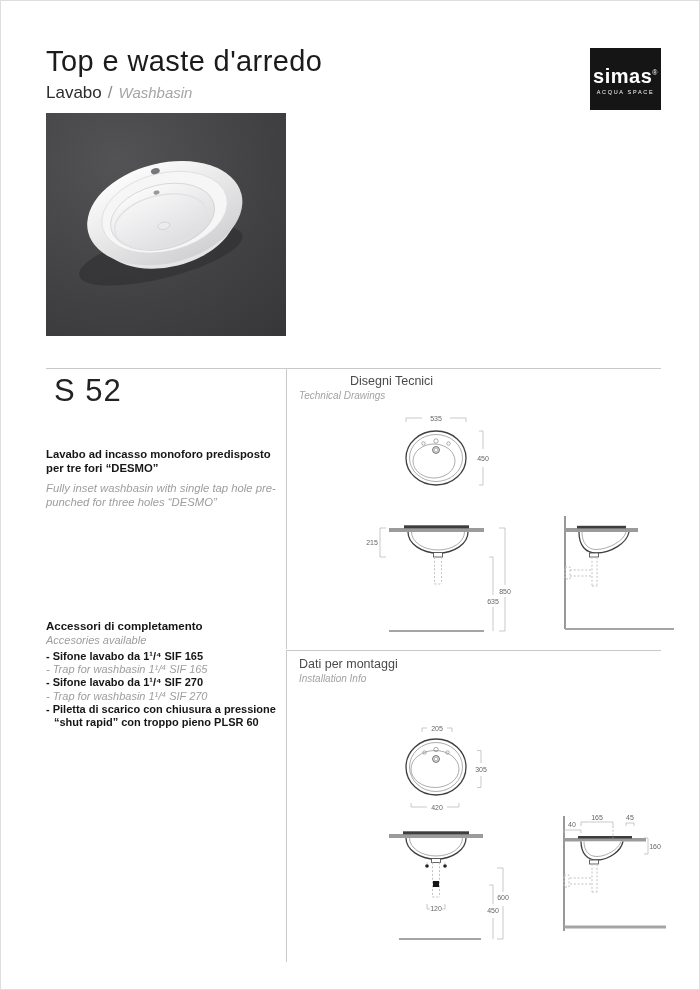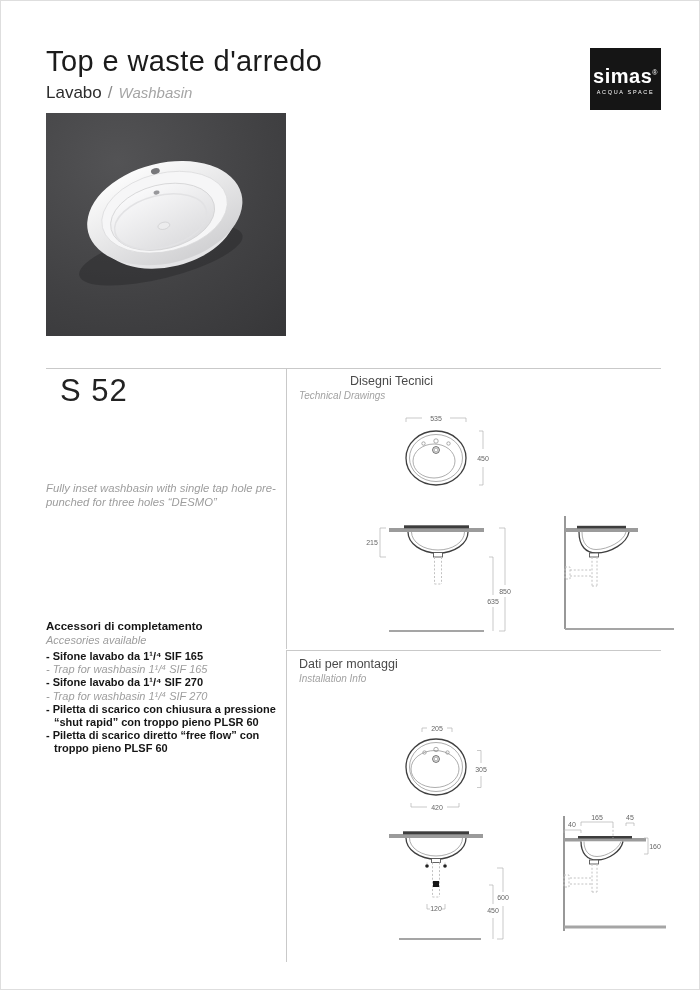--- a/index.html
+++ b/index.html
@@ -16,21 +16,21 @@
   .logo-word .reg{font-size:7px;vertical-align:super;font-weight:normal;}
   .logo-tag{color:#fdfdfd;font-size:5.5px;letter-spacing:1.7px;margin-top:3px;}
   
   .photo{position:absolute;left:45px;top:112px;width:240px;height:223px;}
   
   .hr1{position:absolute;left:45px;top:367px;width:615px;height:1px;background:#c9c9c9;}
   .vr1{position:absolute;left:285px;top:367px;width:1px;height:281px;background:#c9c9c9;}
   .hr2{position:absolute;left:285px;top:649px;width:375px;height:1px;background:#c9c9c9;}
   .vr2{position:absolute;left:285px;top:649px;width:1px;height:312px;background:#c9c9c9;}
   
-  .code{position:absolute;left:59px;top:372px;font-size:31px;color:#222;letter-spacing:1px;}
+  .code{position:absolute;left:53px;top:372px;font-size:31px;color:#222;letter-spacing:1px;}
   .desc-it{position:absolute;left:45px;top:446px;width:228px;font-size:11.3px;font-weight:bold;color:#161616;line-height:14px;}
   .desc-en{position:absolute;left:45px;top:480px;width:232px;font-size:11.3px;font-style:italic;color:#9d9d9d;line-height:14px;}
   .acc-title{position:absolute;left:45px;top:619px;font-size:11.5px;font-weight:bold;color:#161616;}
   .acc-sub{position:absolute;left:45px;top:633px;font-size:11px;font-style:italic;color:#9d9d9d;}
   .acc-list{position:absolute;left:45px;top:649px;width:238px;font-size:11px;line-height:13.2px;}
   .acc-list .it{font-weight:bold;color:#161616;padding-left:8px;text-indent:-8px;}
   .acc-list .en{font-style:italic;color:#9d9d9d;padding-left:8px;text-indent:-8px;}
   
   .sec-title{position:absolute;font-size:12.5px;color:#4a4a4a;}
   .sec-sub{position:absolute;font-size:10px;font-style:italic;color:#a2a2a2;text-align:center;}
@@ -93,31 +93,31 @@
       </g>
     </svg>
   </div>
 
   <div class="hr1"></div>
   <div class="vr1"></div>
   <div class="hr2"></div>
   <div class="vr2"></div>
 
   <div class="code">S 52</div>
+  <div class="desc-it">Lavabo ad incasso monoforo predisposto per tre fori “DESMO”</div>
   <div class="desc-en">Fully inset washbasin with single tap hole pre-punched for three holes “DESMO”</div>
 
   <div class="acc-title">Accessori di completamento</div>
   <div class="acc-sub">Accesories available</div>
   <div class="acc-list">
     <div class="it">- Sifone lavabo da 1¹/⁴ SIF 165</div>
     <div class="en">- Trap for washbasin 1¹/⁴ SIF 165</div>
     <div class="it">- Sifone lavabo da 1¹/⁴ SIF 270</div>
     <div class="en">- Trap for washbasin 1¹/⁴ SIF 270</div>
     <div class="it">- Piletta di scarico con chiusura a pressione “shut rapid” con troppo pieno PLSR 60</div>
-    <div class="it">- Piletta di scarico diretto “free flow” con troppo pieno PLSF 60</div>
   </div>
 
   <div class="sec-title" style="left:314px;top:373px;margin-left:35px;">Disegni Tecnici</div>
   <div class="sec-sub" style="left:298px;top:389px;">Technical Drawings</div>
   <div class="sec-title" style="left:298px;top:656px;">Dati per montaggi</div>
   <div class="sec-sub" style="left:298px;top:672px;">Installation Info</div>
 
   <svg class="draw" style="left:387px;top:400px;" width="135" height="100" viewBox="0 0 135 100">
     <line class="d" x1="18" y1="17" x2="34" y2="17"></line>
       <line class="d" x1="62" y1="17" x2="78" y2="17"></line>

